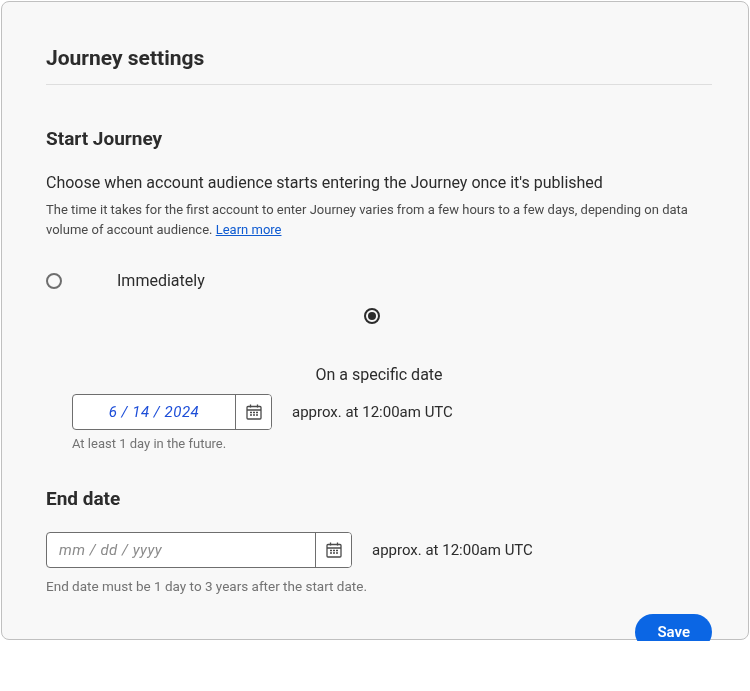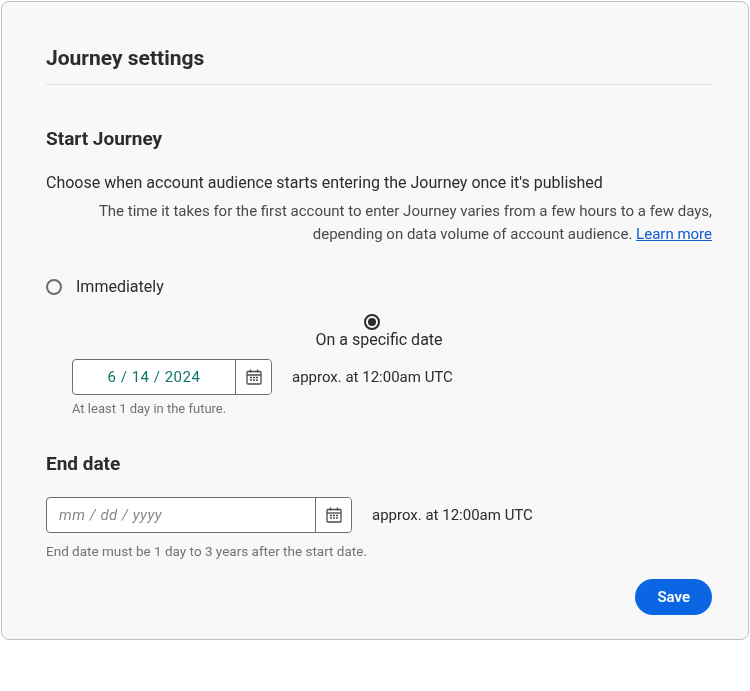--- a/index.html
+++ b/index.html
@@ -33,35 +33,35 @@
       color: #2c2c2c;
       margin-bottom: 22px;
     }
     .section-subtitle {
       font-size: 16px;
       color: #2c2c2c;
       margin-bottom: 6px;
       line-height: 1.4;
     }
     .helper-text {
-      font-size: 15px;
+      font-size: 13px;
       color: #4a4a4a;
       line-height: 1.5;
       margin-bottom: 32px;
-      text-align: right;
     }
     .helper-text a {
       color: #0f5bd1;
       text-decoration: underline;
     }
     .radio-group { margin-bottom: 36px; }
     .radio-row {
       display: flex;
       align-items: center;
       margin-bottom: 18px;
+      gap: 41px;
     }
     .radio {
       width: 16px;
       height: 16px;
       border: 2px solid #6e6e6e;
       border-radius: 50%;
       margin-right: 14px;
       flex-shrink: 0;
       position: relative;
     }
@@ -99,22 +99,23 @@
       height: 36px;
     }
     .date-input-wrap.small { width: 200px; }
     .date-input-wrap.large { width: 306px; gap: 44px; }
     .date-text {
       flex: 1;
       display: flex;
       align-items: center;
       padding: 0 12px;
       font-size: 15px;
-      color: #0f766e;
+      color: #1d4ed8;
       letter-spacing: 0.5px;
+      font-style: italic;
     }
     .date-input-wrap.small .date-text { justify-content: center; }
     .date-text.placeholder {
       color: #8a8a8a;
       font-style: italic;
     }
     .cal-btn {
       width: 36px;
       border-left: 1px solid #6e6e6e;
       display: flex;

